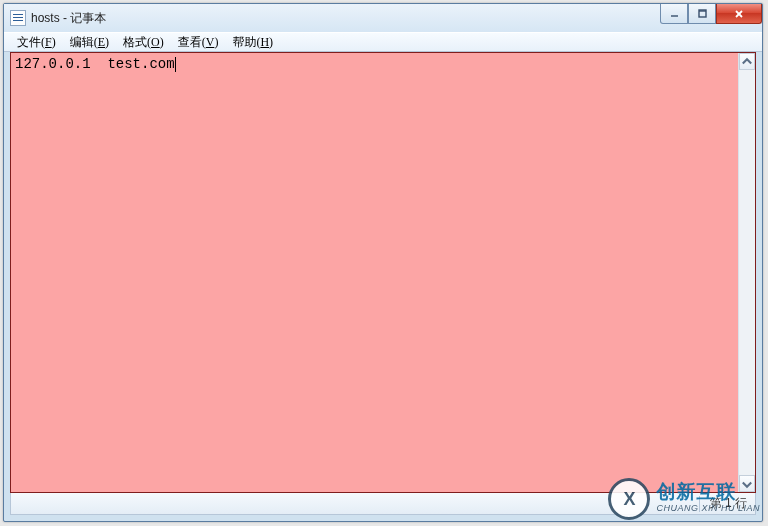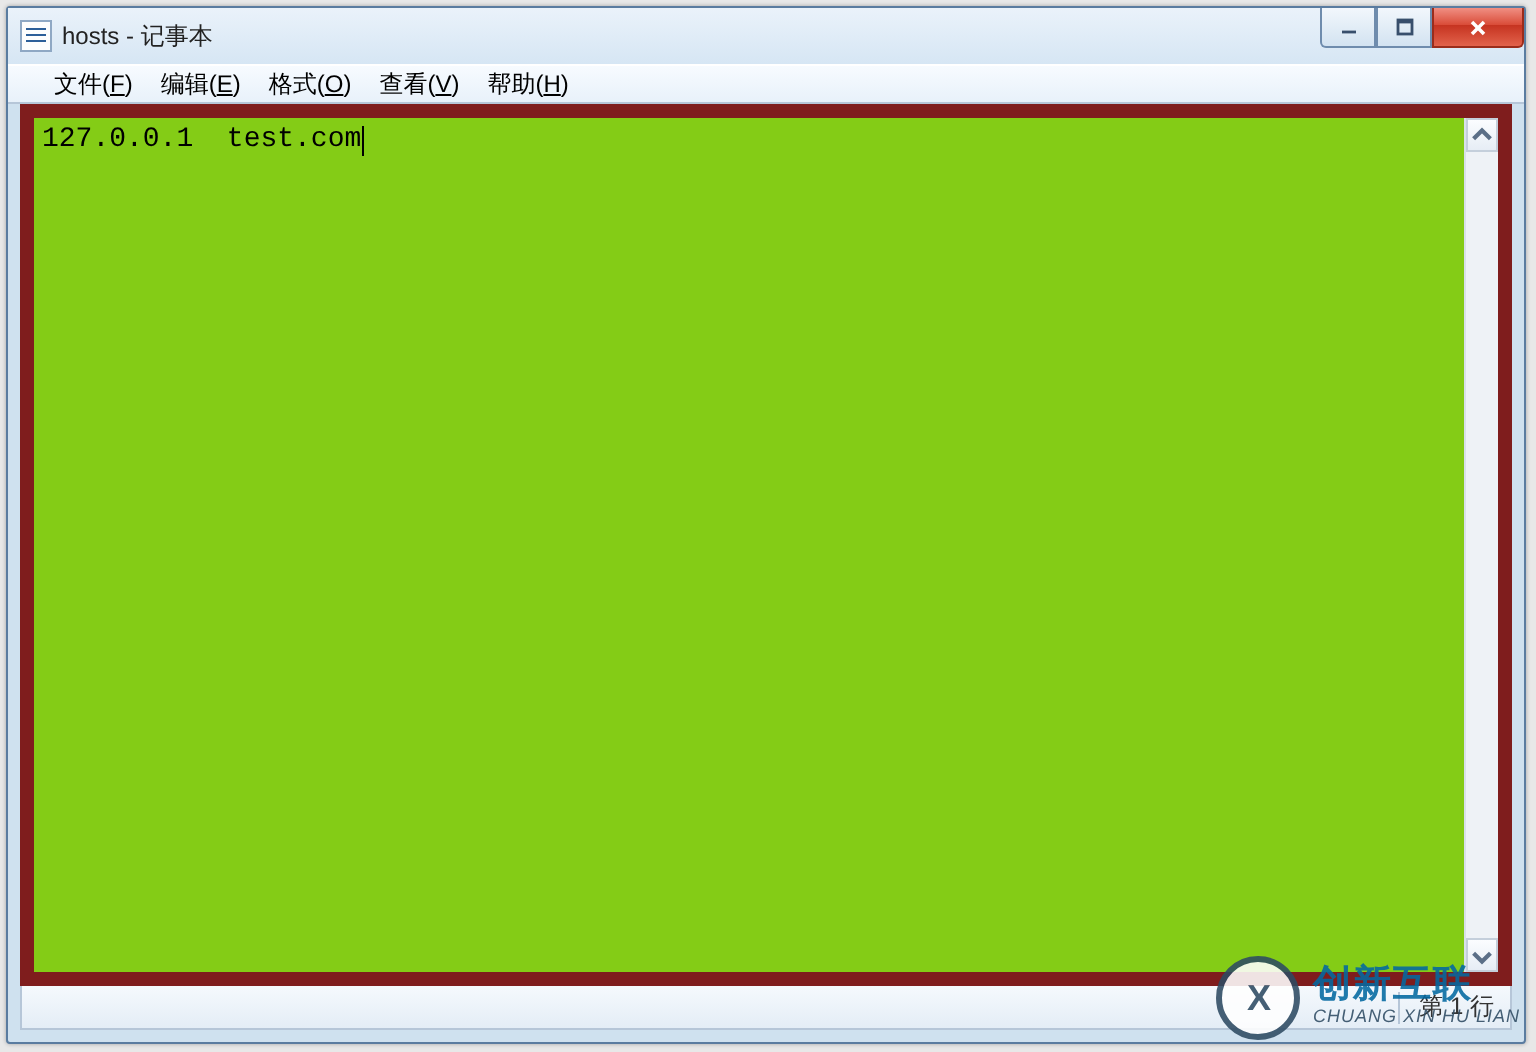--- a/index.html
+++ b/index.html
@@ -69,36 +69,37 @@
   .win-btn.max svg line { stroke:#384f6c; stroke-width:1.4; fill:none; }
   .win-btn.close svg line { stroke:#fff; stroke-width:1.8; }
   
   .menubar {
     height:20px;
     background:linear-gradient(#f7fbff,#e8f1fa);
     border-top:1px solid #fff;
     border-bottom:1px solid #b6c6d8;
     display:flex;
     align-items:center;
-    padding-left:16px;
+    padding-left:6px;
     font-size:12px;
+    font-family:Liberation Serif, serif;
   }
   .menu-item {
     padding:0 7px;
     line-height:19px;
     color:#000;
     cursor:default;
   }
   .menu-item .accel { text-decoration:underline; }
   
   .content-frame {
     flex:1;
     margin:0 6px 0 6px;
-    background:#84cc16;
-    border:7px solid #7f1d1d;
+    background:#fca5a5;
+    border:1px solid #7f1d1d;
     position:relative;
     display:flex;
   }
   .text-area {
     flex:1;
     padding:3px 4px;
     font-family:"Consolas","SimSun","Courier New",monospace;
     font-size:14px;
     color:#000;
     white-space:pre;

